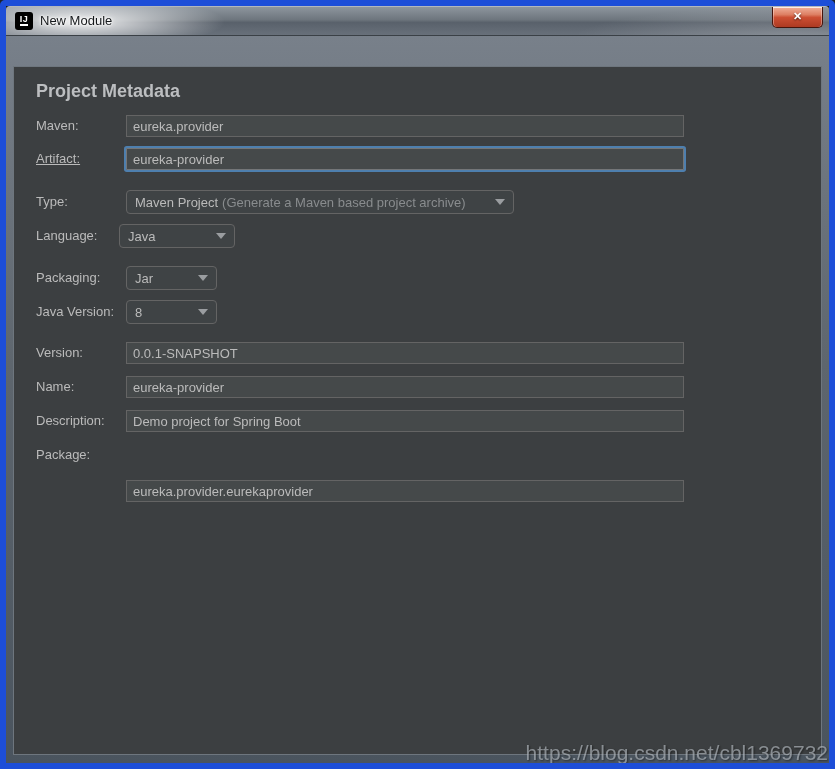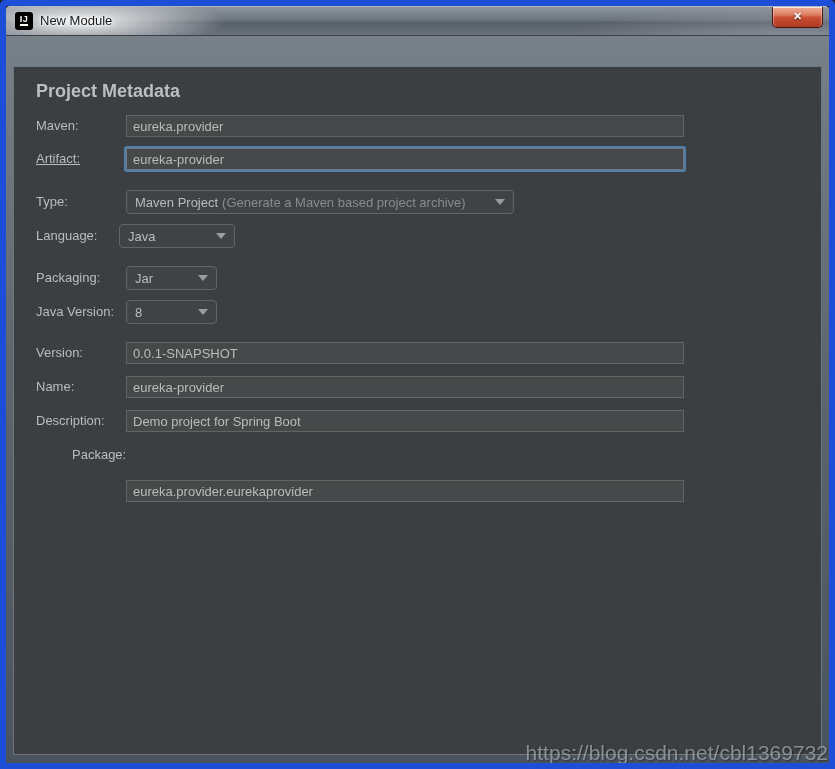--- a/index.html
+++ b/index.html
@@ -154,21 +154,21 @@
 
       <div class="row-label" style="top:275px;">Version:</div>
       <input class="text-field" style="top: 275px; left: 112px; width: 558px;" type="text" value="0.0.1-SNAPSHOT">
 
       <div class="row-label" style="top:309px;">Name:</div>
       <input class="text-field" style="top: 309px; left: 112px; width: 558px;" type="text" value="eureka-provider">
 
       <div class="row-label" style="top:343px;">Description:</div>
       <input class="text-field" style="top: 343px; left: 112px; width: 558px;" type="text" value="Demo project for Spring Boot">
 
-      <div class="row-label" style="top:377px;margin-left:36px;">Package:</div>
+      <div class="row-label" style="top:377px;">Package:</div>
       <input class="text-field" style="top: 377px; left: 112px; width: 558px; margin-top: 36px;" type="text" value="eureka.provider.eurekaprovider">
 
       <button class="btn" style="left:462px; width:75px;">
         <span class="lbl mnemonic">Previous</span>
       </button>
       <button class="btn btn-default" style="left:549px; width:79px;">
         <span class="lbl mnemonic">Next</span>
       </button>
       <button class="btn" style="left:640px; width:74px;">
         <span class="lbl">Cancel</span>

